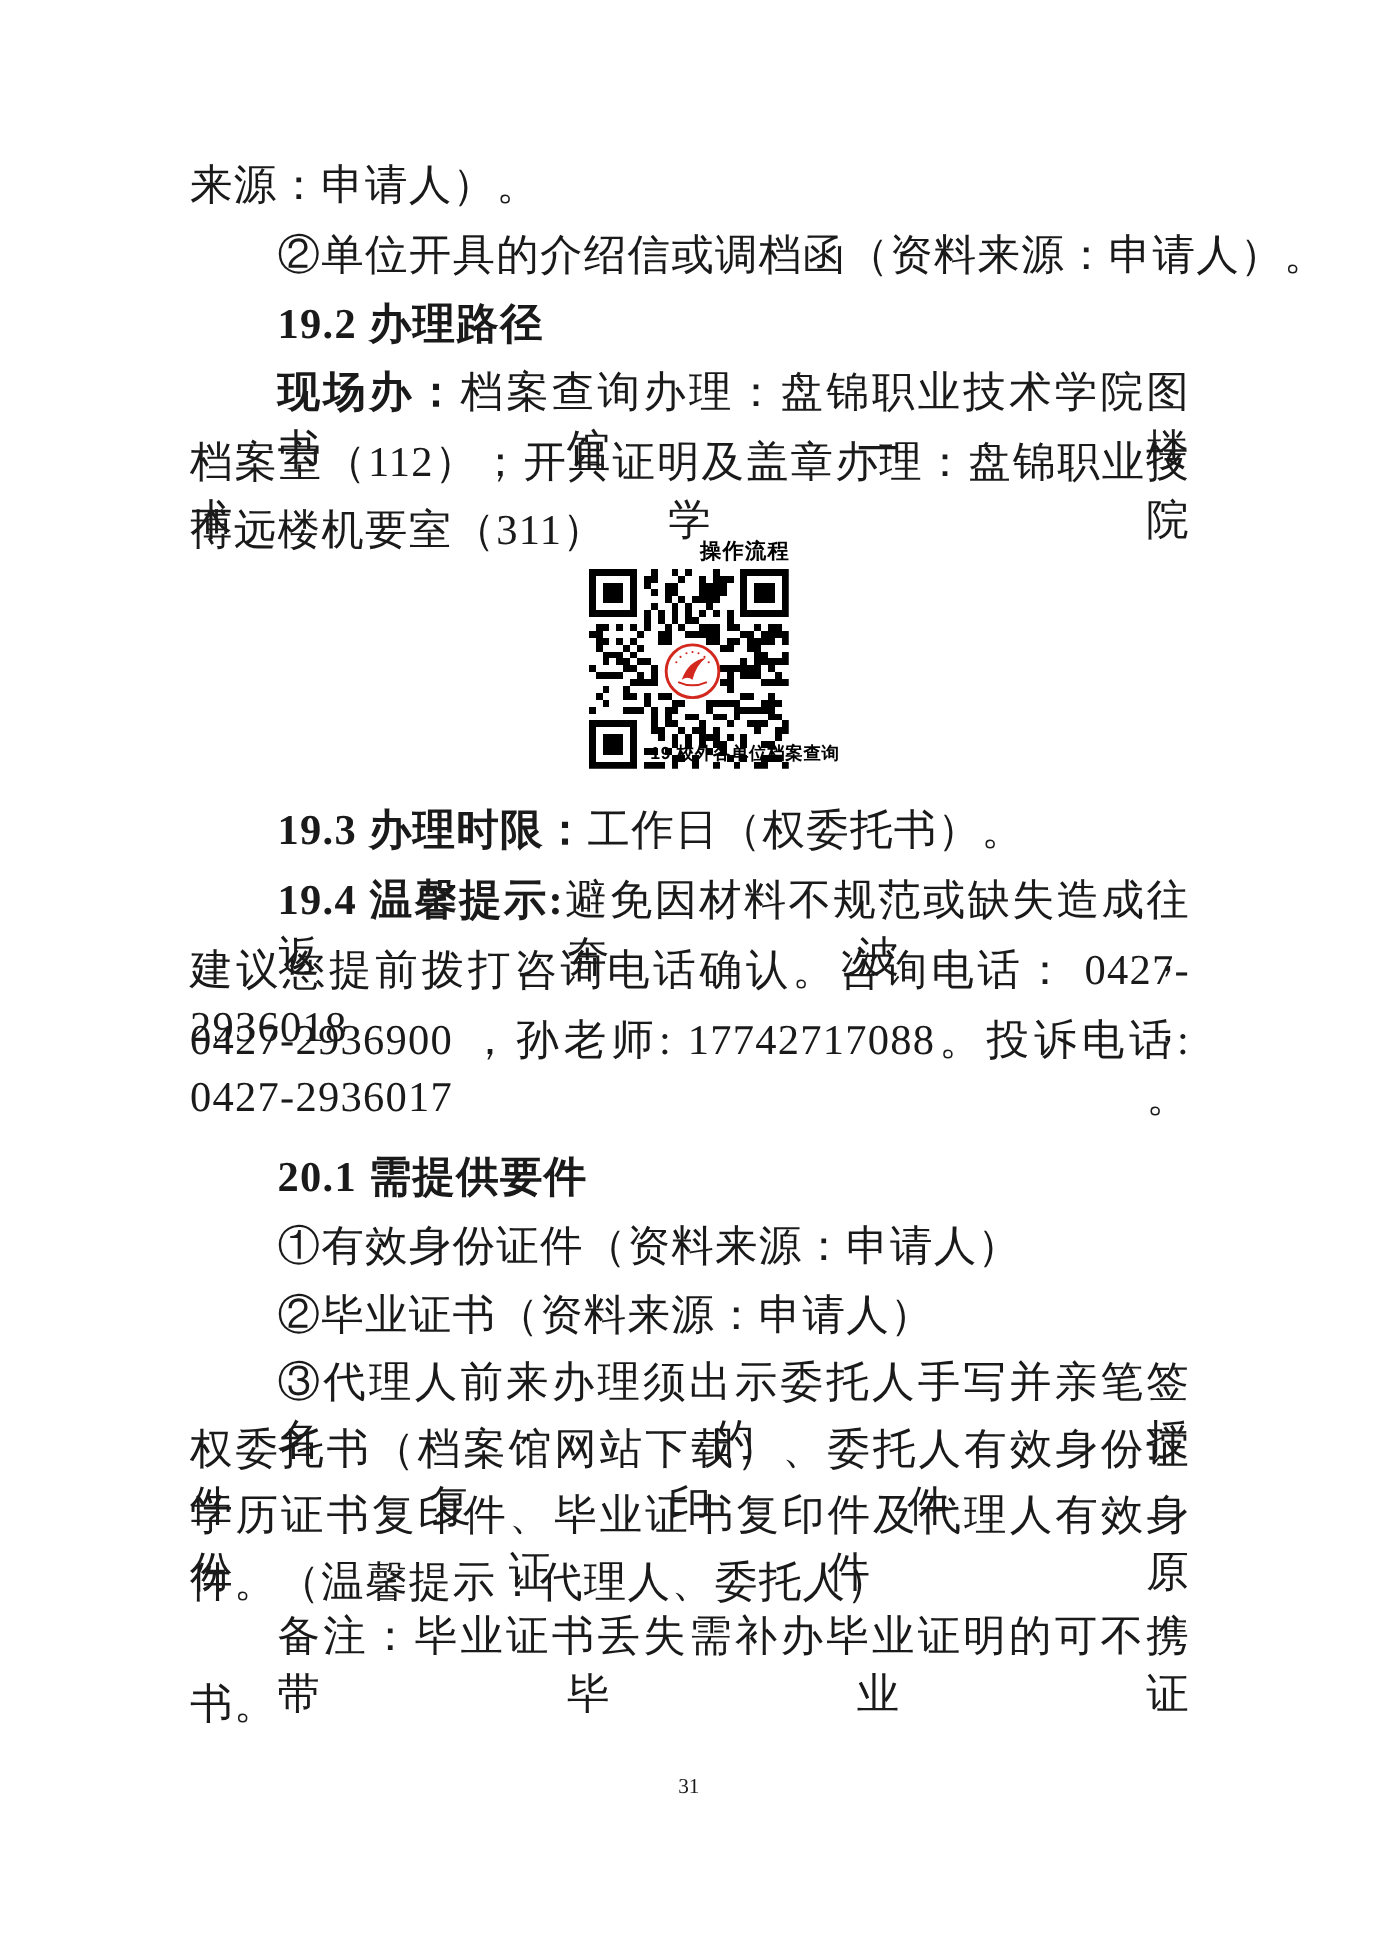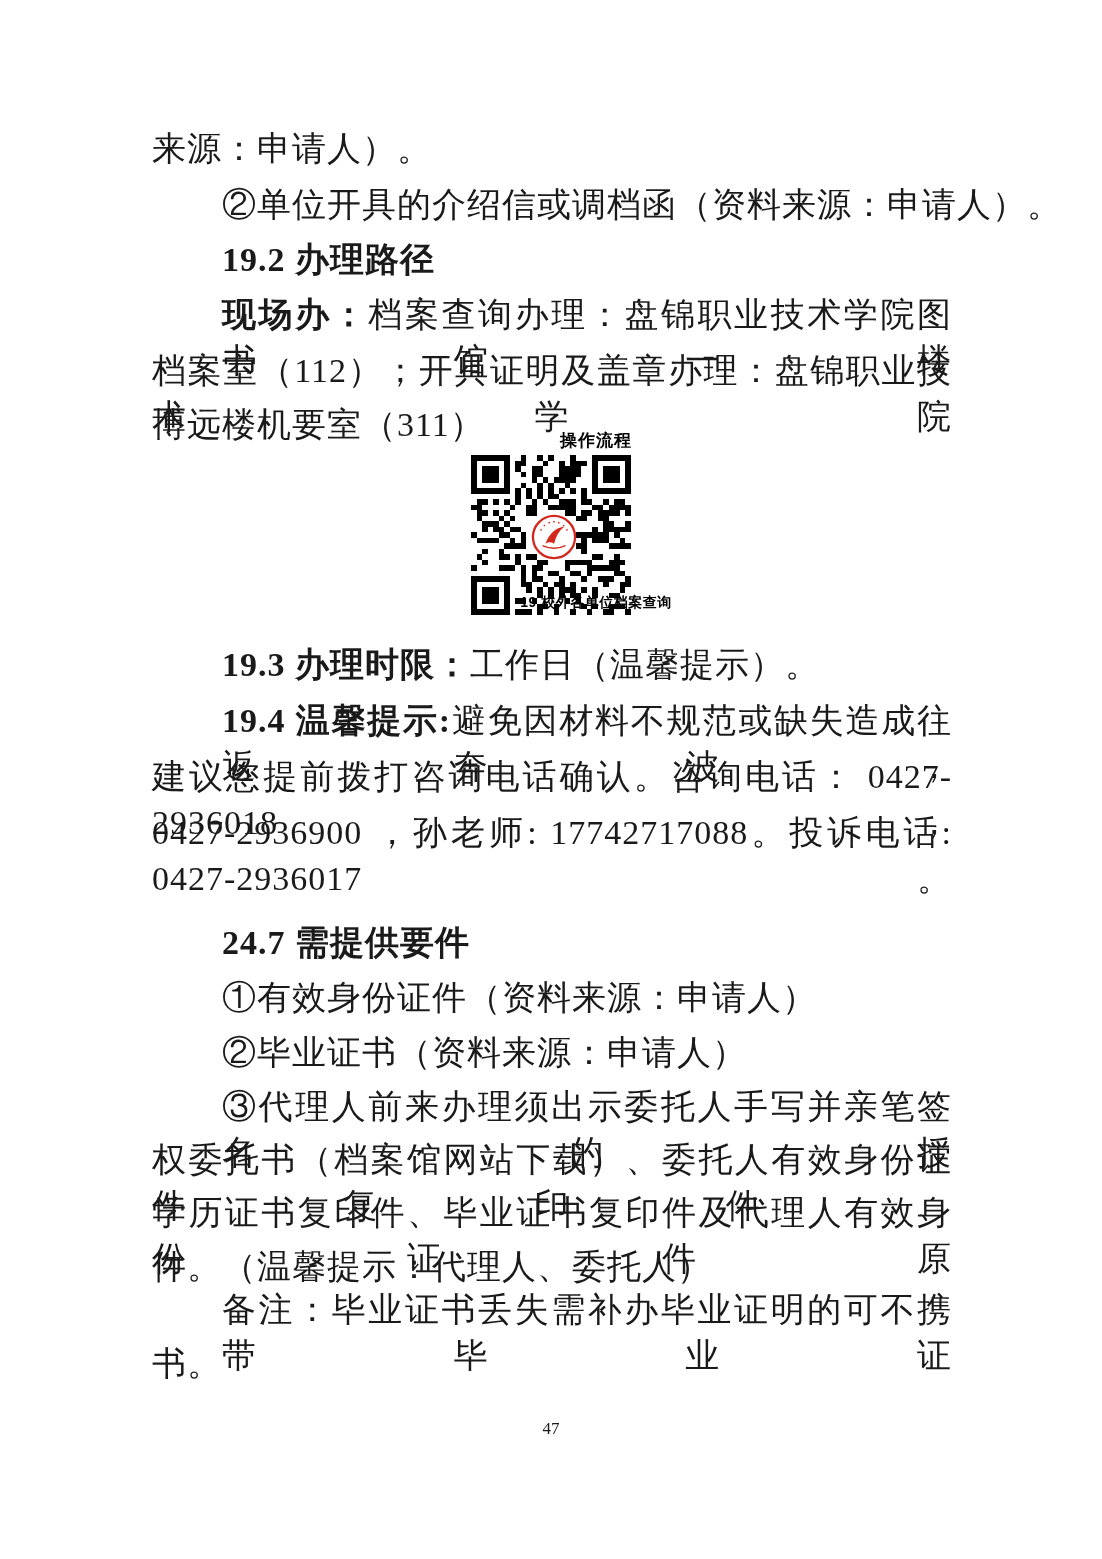--- a/index.html
+++ b/index.html
@@ -467,42 +467,42 @@
     <circle cx="24.0" cy="8.0" r="0.9" fill="#d3281e"></circle>
     <circle cx="29.0" cy="9.0" r="0.9" fill="#d3281e"></circle>
     <circle cx="34.0" cy="12.0" r="0.9" fill="#d3281e"></circle>
     <circle cx="37.5" cy="16.5" r="0.9" fill="#d3281e"></circle>
     <path d="M15 31 Q21 15 35 13 Q27 19 24 31 Q20 28 15 31 Z" fill="#d3281e"></path>
     <path d="M12 33 Q24 38.5 36 33" stroke="#d3281e" stroke-width="1.6" fill="none"></path>
   </svg>
 
   <div class="qr-caption">19.校外各单位档案查询</div>
 
-  <div class="line indent" style="top:642px"><span class="lead">19.3 办理时限：</span><span>工作日（温馨提示）。</span></div>
+  <div class="line indent" style="top:642px"><span class="lead">19.3 办理时限：</span><span>工作日（权委托书）。</span></div>
 
   <div class="line indent fill" style="top:698px"><span class="lead">19.4 温馨提示:</span><span>避免因材料不规范或缺失造成往返奔波，</span></div>
 
   <div class="line fill" style="top:754px"><span class="lead"></span><span>建议您提前拨打咨询电话确认。咨询电话： 0427-2936018，</span></div>
 
   <div class="line fill" style="top:810px"><span class="lead"></span><span>0427-2936900 ，孙老师: 17742717088。投诉电话: 0427-2936017。</span></div>
 
 
-  <div class="line indent" style="top:920px"><span class="lead">24.7 需提供要件</span><span></span></div>
+  <div class="line indent" style="top:920px"><span class="lead">20.1 需提供要件</span><span></span></div>
 
   <div class="line indent" style="top:975px"><span class="lead"></span><span>①有效身份证件（资料来源：申请人）</span></div>
 
   <div class="line indent" style="top:1030px"><span class="lead"></span><span>②毕业证书（资料来源：申请人）</span></div>
 
   <div class="line indent fill" style="top:1084px"><span class="lead"></span><span>③代理人前来办理须出示委托人手写并亲笔签名的授</span></div>
 
   <div class="line fill" style="top:1137px"><span class="lead"></span><span>权委托书（档案馆网站下载）、委托人有效身份证件复印件、</span></div>
 
   <div class="line fill" style="top:1190px"><span class="lead"></span><span>学历证书复印件、毕业证书复印件及代理人有效身份证件原</span></div>
 
   <div class="line" style="top:1244px"><span class="lead"></span><span>件。（温馨提示：代理人、委托人）</span></div>
 
   <div class="line indent fill" style="top:1287px"><span class="lead"></span><span>备注：毕业证书丢失需补办毕业证明的可不携带毕业证</span></div>
 
   <div class="line" style="top:1341px"><span class="lead"></span><span>书。</span></div>
 
-  <div class="page-number">47</div>
+  <div class="page-number">31</div>
 
 </div>
 
 </body></html>

